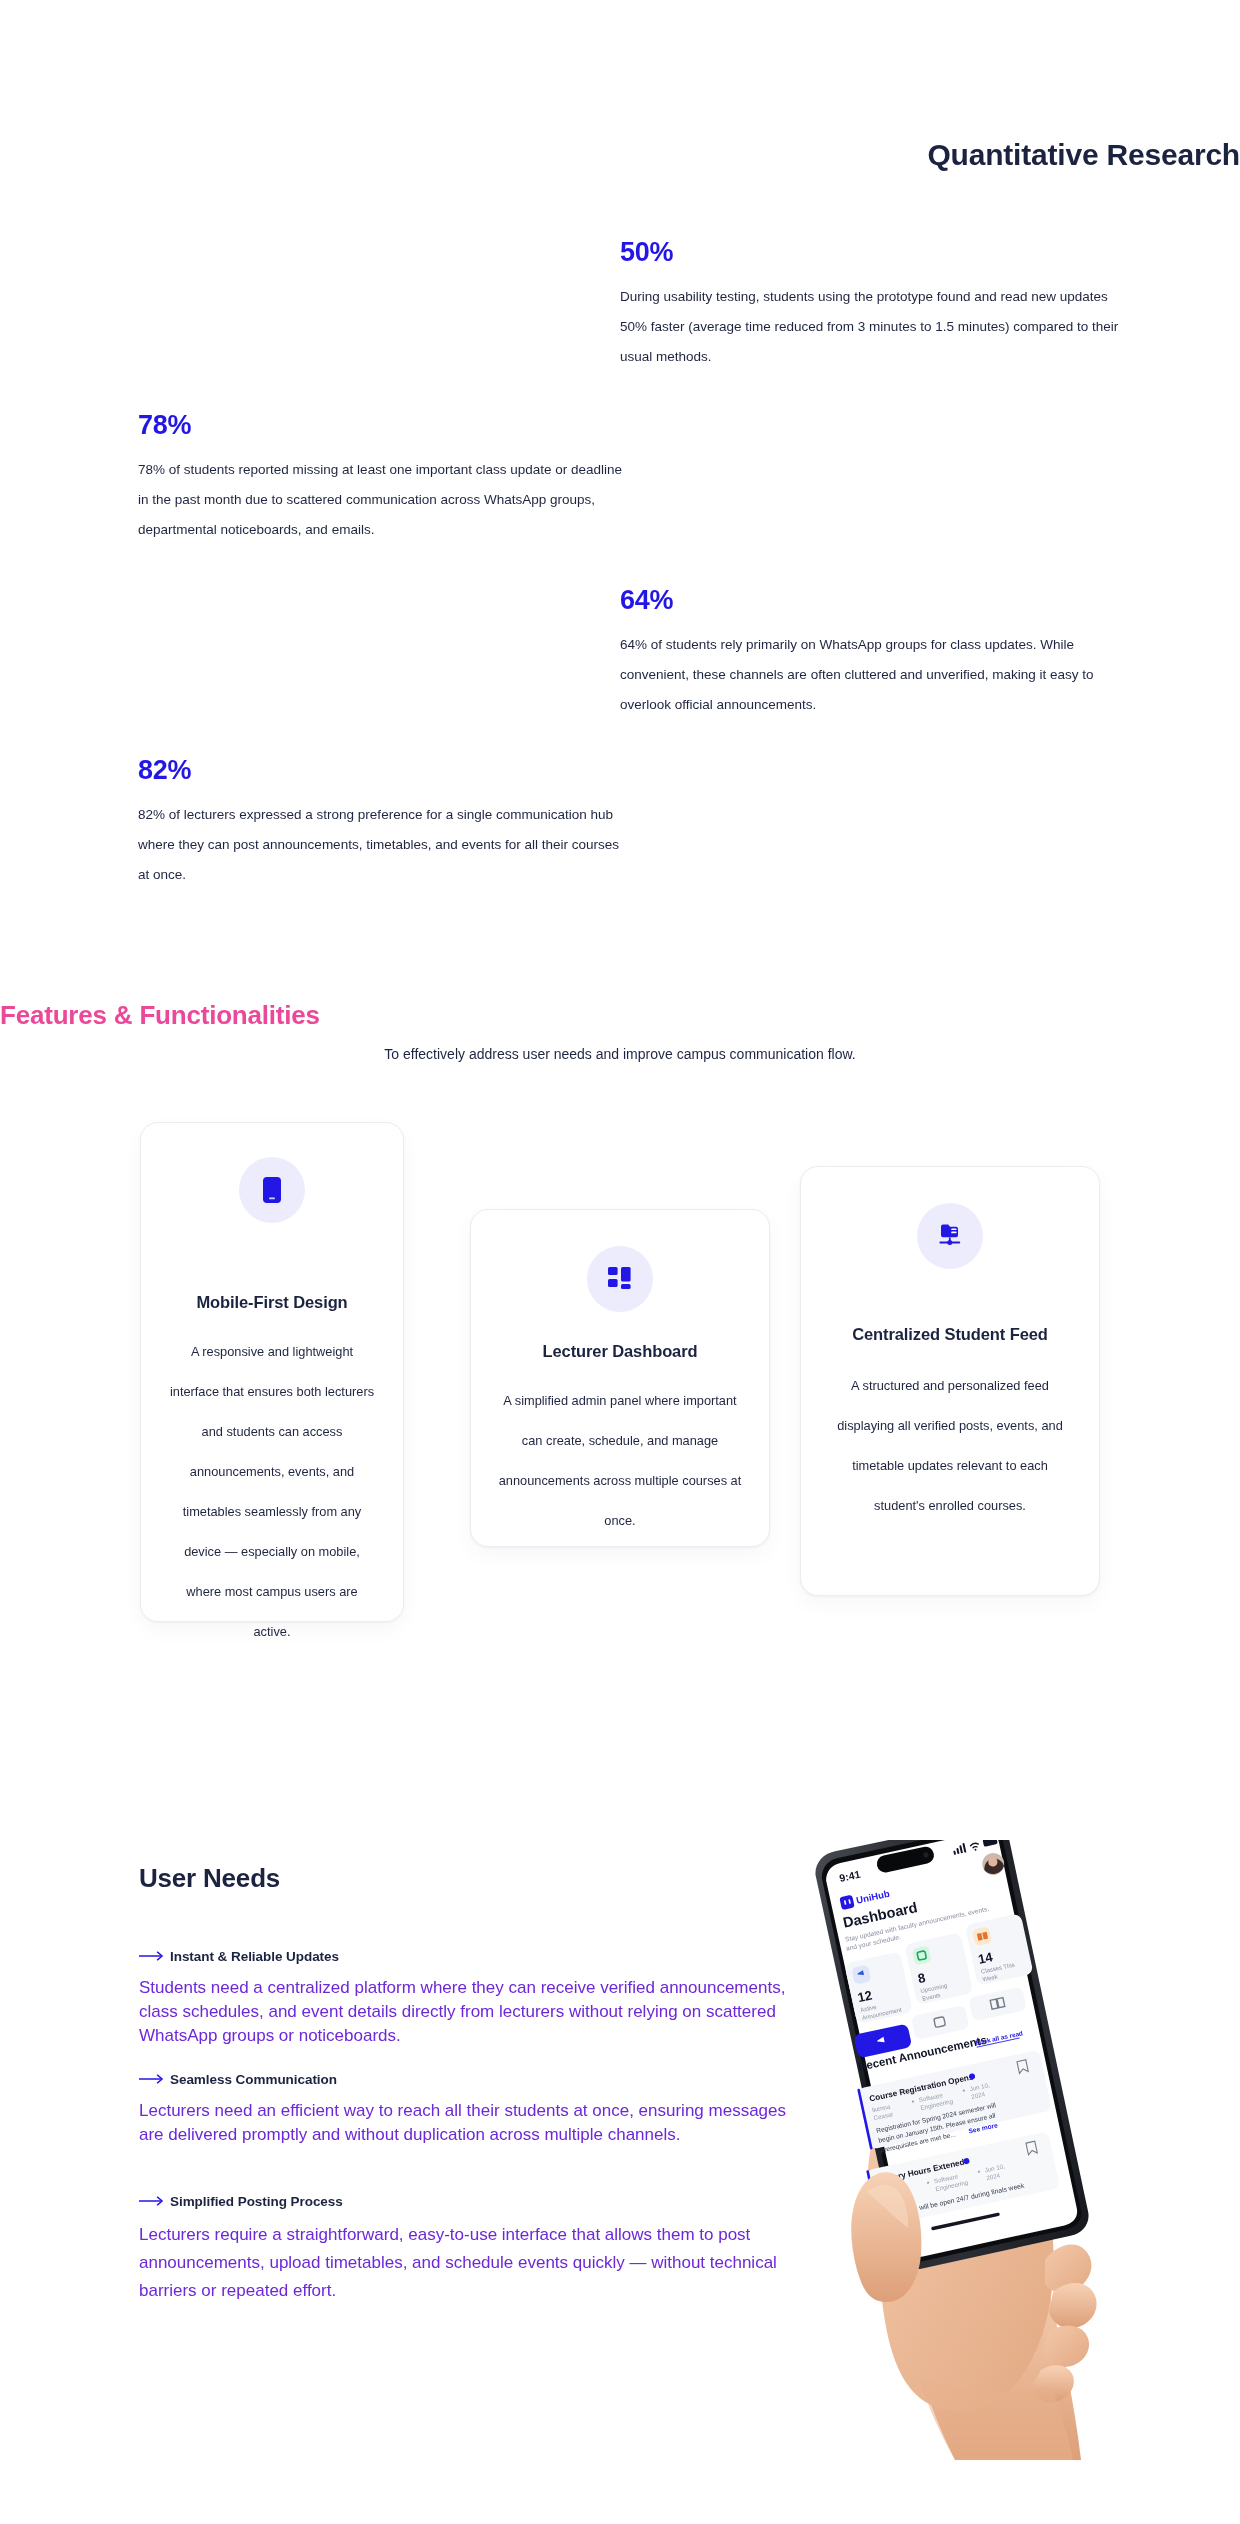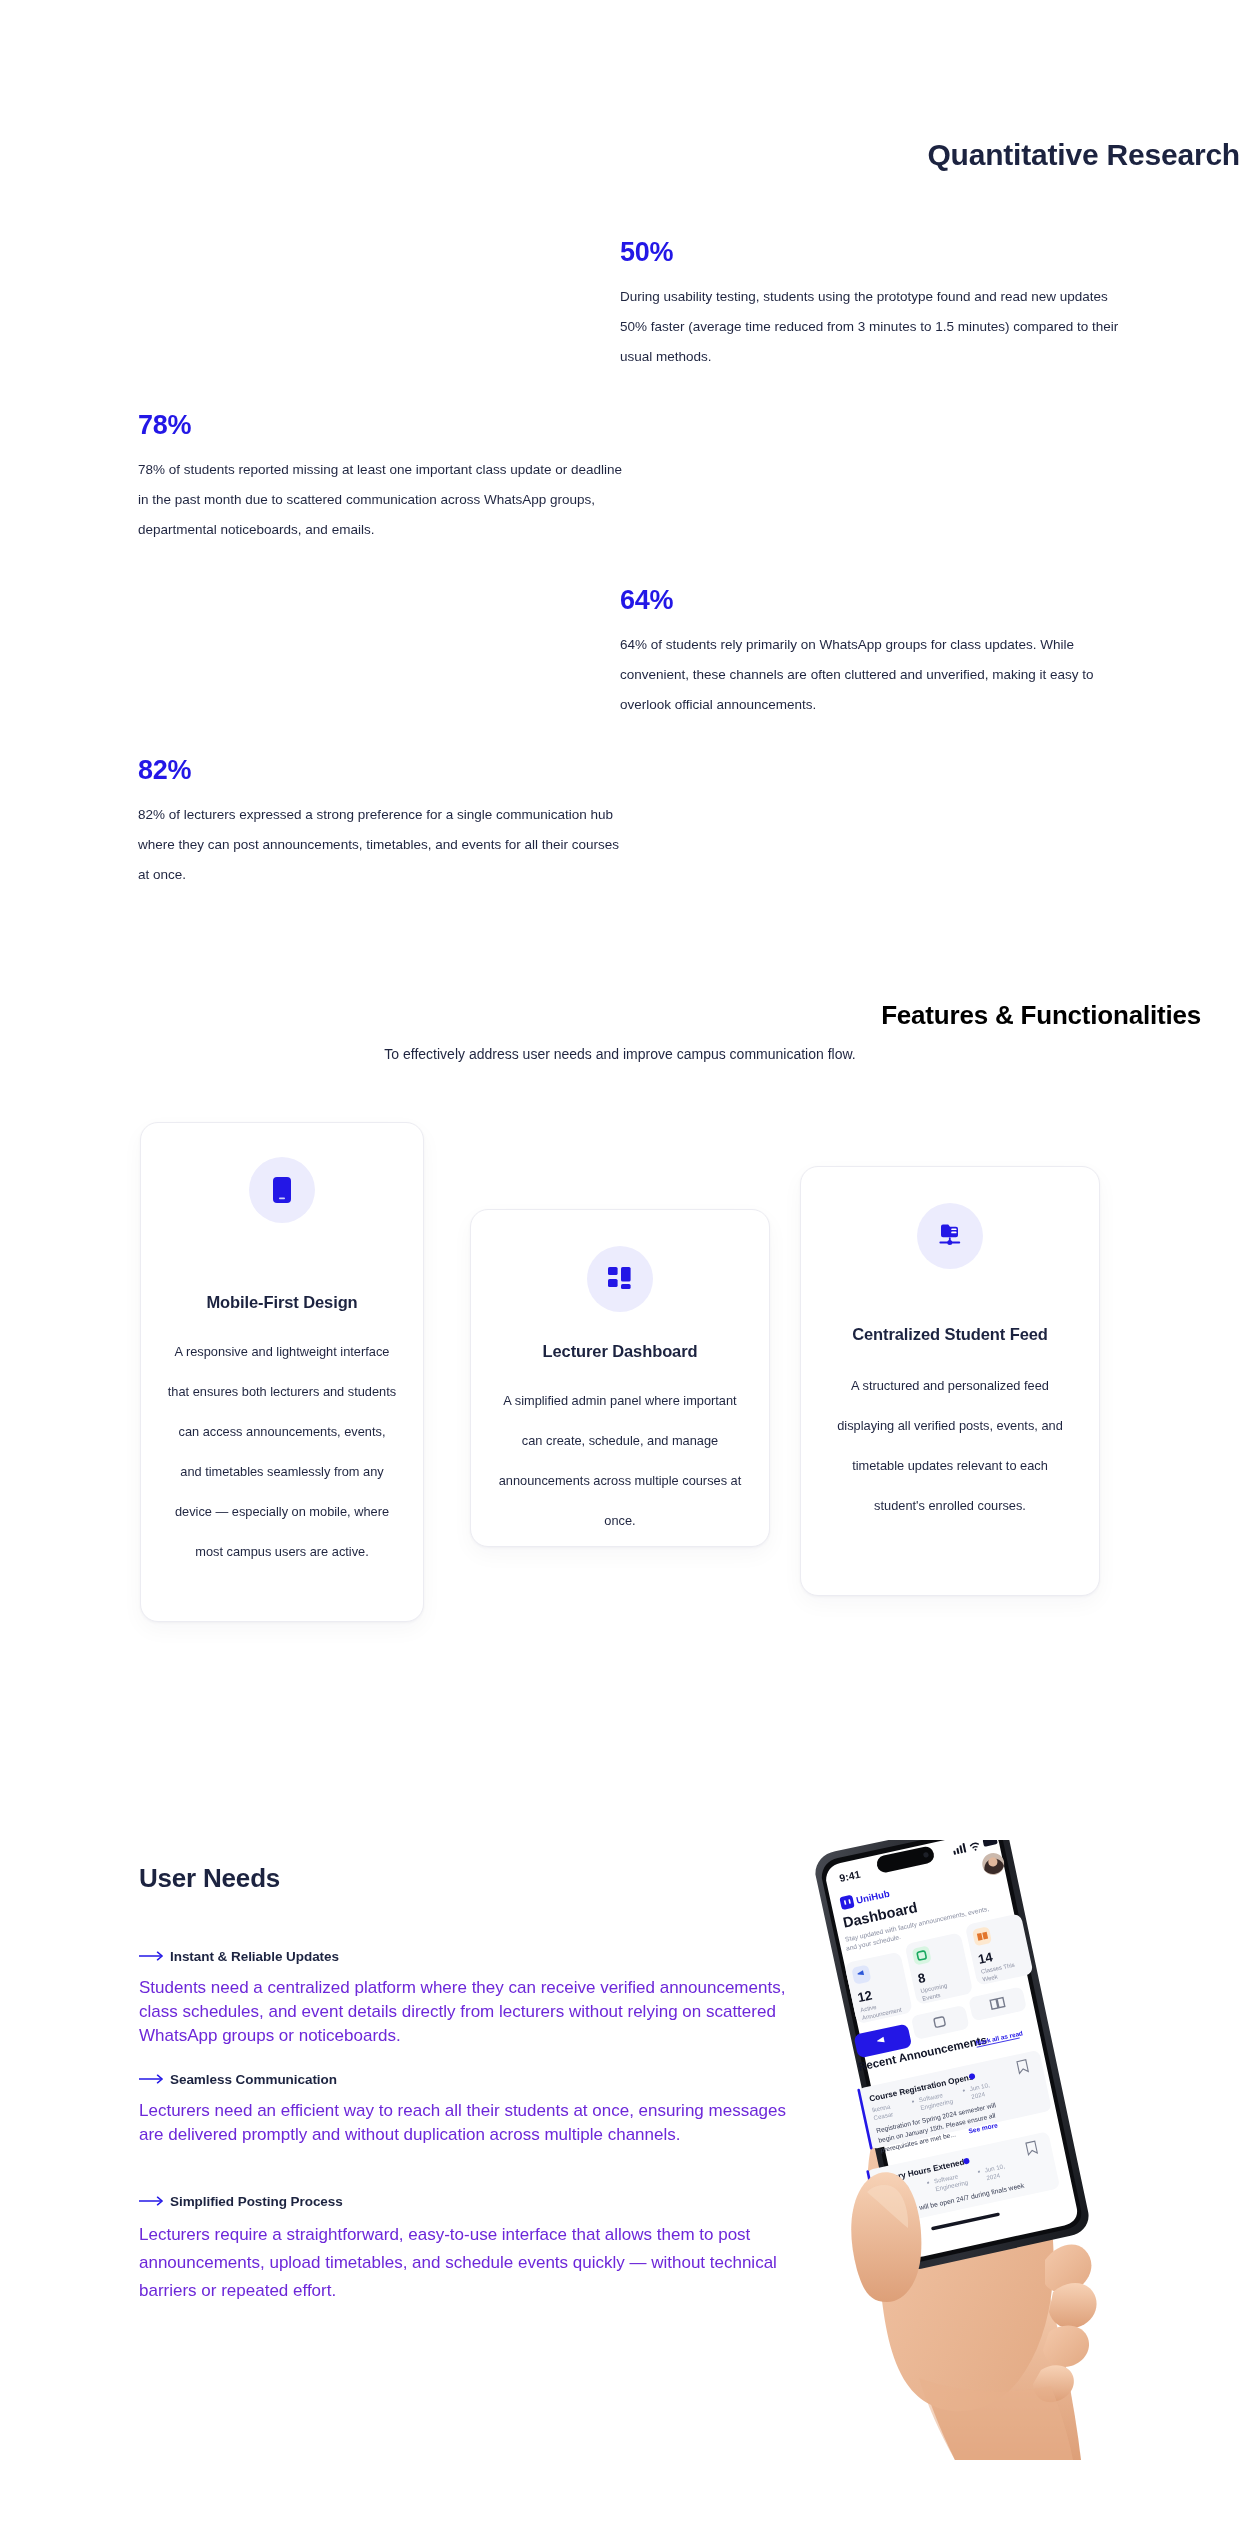--- a/index.html
+++ b/index.html
@@ -53,25 +53,25 @@
   .stat-78 { top: 410px; left: 138px; width: 490px; }
   .stat-64 { top: 585px; left: 620px; width: 500px; }
   .stat-82 { top: 755px; left: 138px; width: 495px; }
 
   
   .feat-title {
     position: absolute;
     top: 1000px;
     left: 0;
     width: 1201px;
-    text-align: right;
+    text-align: left;
     font-size: 26px;
     font-weight: 700;
     letter-spacing: -0.2px;
-    color: #000000;
+    color: #ec4899;
   }
   .feat-sub {
     position: absolute;
     top: 1046px;
     left: 0;
     width: 1240px;
     text-align: center;
     font-size: 14px;
     color: #1f2540;
   }
@@ -106,21 +106,21 @@
   .card .c-desc {
     font-size: 12.8px;
     line-height: 40px;
     color: #1f2540;
   }
 
   
   .card-1 {
     top: 1122px;
     left: 140px;
-    width: 284px;
+    width: 264px;
     height: 500px;
     padding-top: 34px;
   }
   .card-1 .c-title { margin-top: 64px; }
   .card-1 .c-desc  { margin-top: 14px; }
 
   
   .card-2 {
     top: 1209px;
     left: 470px;

